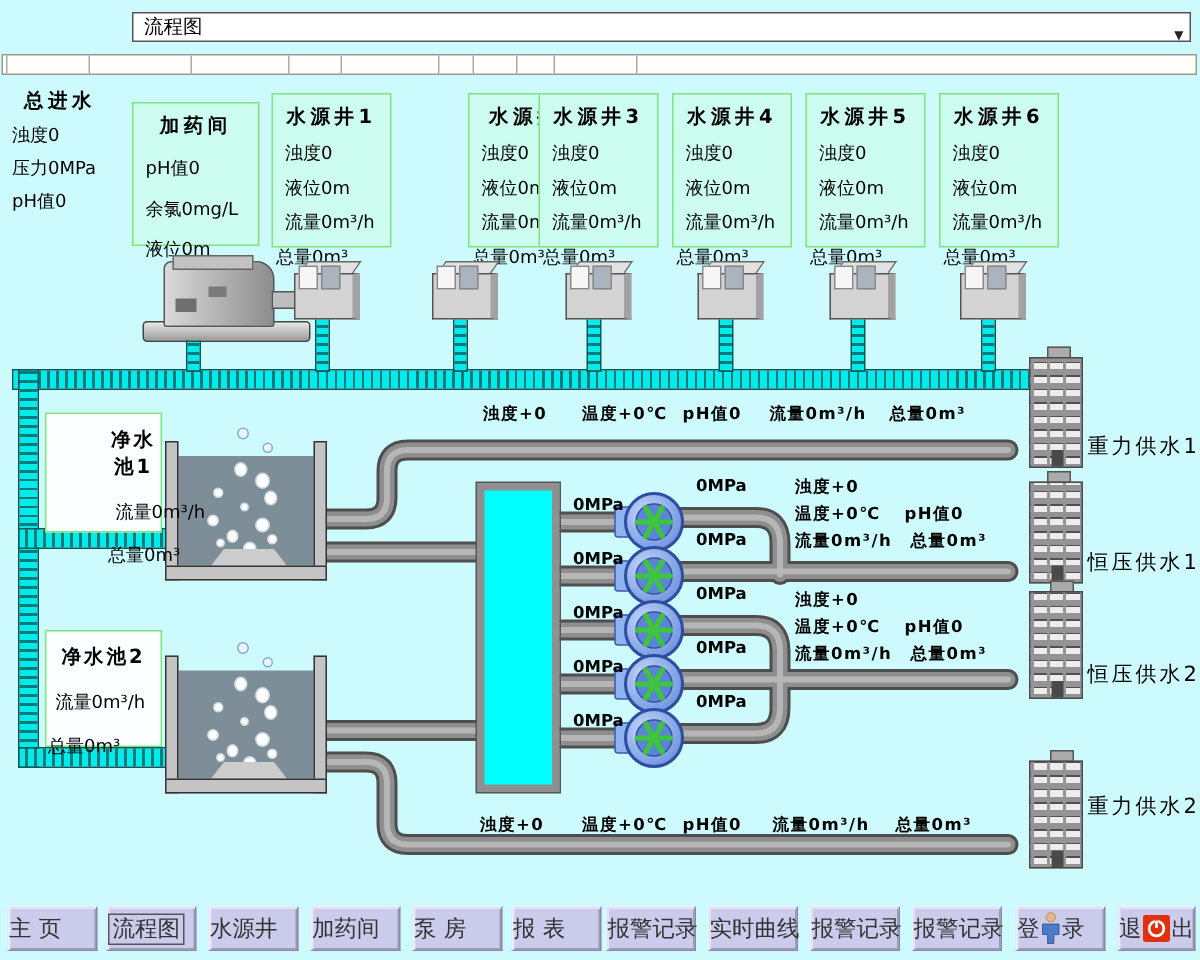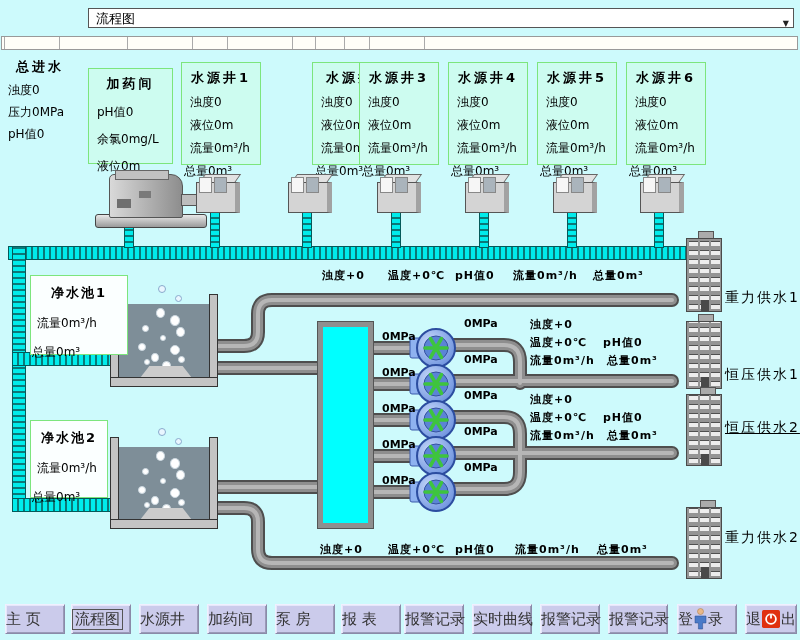--- a/index.html
+++ b/index.html
@@ -320,21 +320,21 @@
         <span class="bub"></span>
       <div class="mound"></div>
     </div>
     <div class="wl"></div>
     <div class="wr"></div>
     <div class="base"></div>
   </div>
 
   <div class="ctank"></div>
 
-  <div class="tankbox" style="left:30px;top:275px;width:98px;height:80px;">
+  <div class="tankbox" style="left:30px;top:275px;width:78px;height:80px;padding-left:40px;">
     <div class="title">净水池1</div>
     <div class="line">流量0m³/h</div>
     <div class="line flush">总量0m³</div>
   </div>
   <div class="tankbox" style="left:30px;top:420px;width:78px;height:78px;">
     <div class="title">净水池2</div>
     <div class="line">流量0m³/h</div>
     <div class="line flush">总量0m³</div>
   </div>
 
@@ -380,21 +380,21 @@
   <div class="blbl" style="top:289px;">重力供水1</div>
   <div class="roof" style="left:698px;top:314px;"></div>
   <div class="bldg" style="top:321px;height:68px;">
       <div class="door"></div>
     </div>
   <div class="blbl" style="top:366px;">恒压供水1</div>
   <div class="roof" style="left:700px;top:387px;"></div>
   <div class="bldg" style="top:394px;height:72px;">
       <div class="door"></div>
     </div>
-  <div class="blbl" style="top:419px;text-decoration:underline;">恒压供水2</div>
+  <div class="blbl" style="top:441px;">恒压供水2</div>
   <div class="roof" style="left:700px;top:500px;"></div>
   <div class="bldg" style="top:507px;height:72px;">
       <div class="door"></div>
     </div>
   <div class="blbl" style="top:529px;">重力供水2</div>
 
   <div class="tbtn" style="left:5px;">
       <span>主 页</span>
     </div>
   <div class="tbtn" style="left:71px;">

